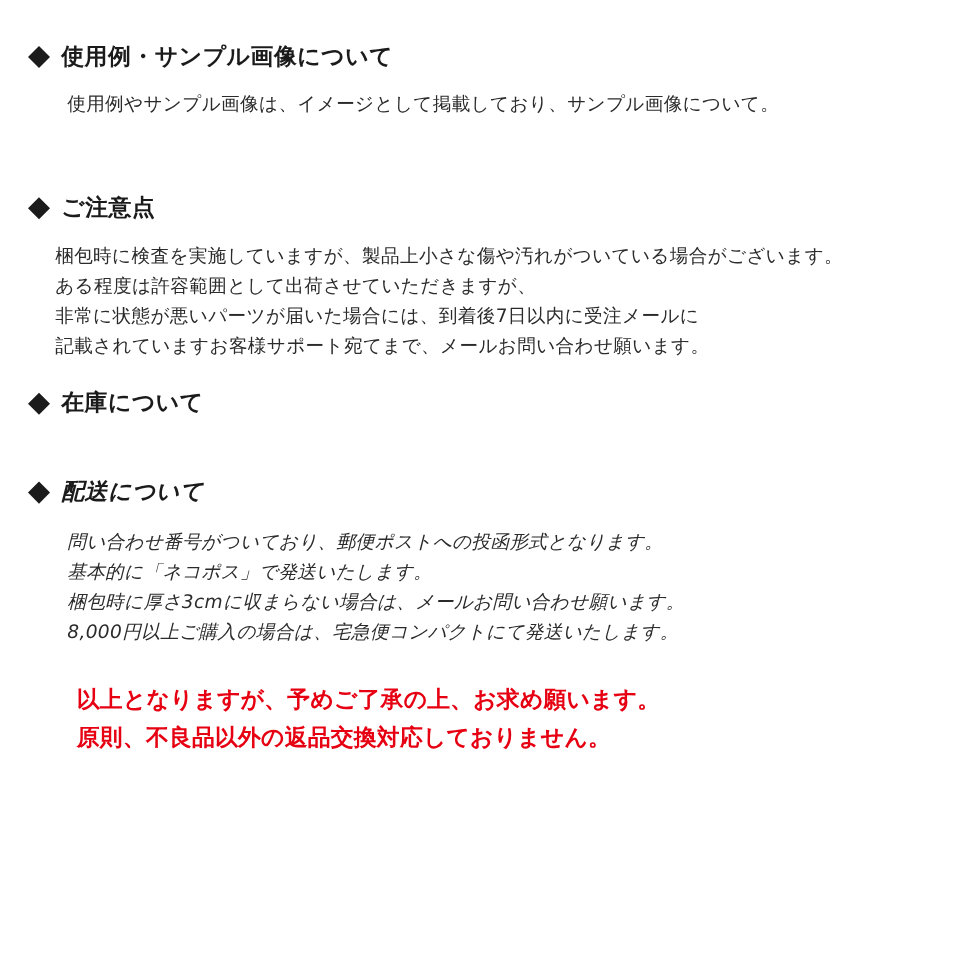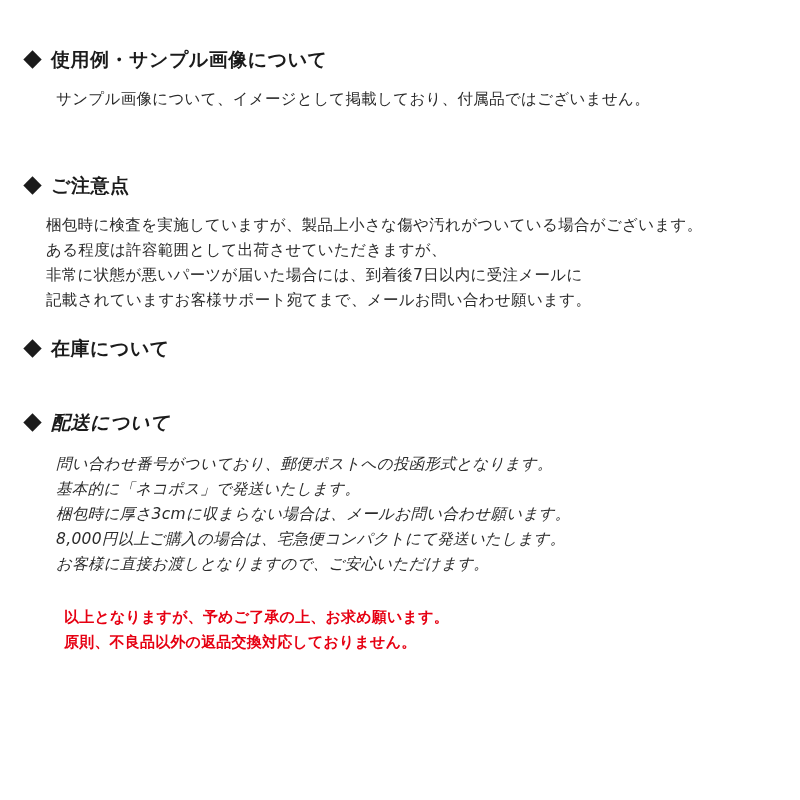--- a/index.html
+++ b/index.html
@@ -12,21 +12,21 @@
     background: #ffffff;
     font-family: "DejaVu Sans", "Liberation Sans", sans-serif;
     color: #231f20;
     overflow: hidden;
   }
   .page {
     position: relative;
     width: 800px;
     height: 800px;
     box-sizing: border-box;
-    padding: 34px 26px 0 26px;
+    padding: 22px 26px 0 26px;
   }
   .section {
     margin-bottom: 0;
   }
   .sec-heading {
     display: flex;
     align-items: center;
     font-size: 19px;
     font-weight: bold;
     letter-spacing: 0.5px;
@@ -62,39 +62,39 @@
   .s-stock { margin-top: 24px; }
   .s-stock .body-lines { margin-top: 16px; padding-left: 30px; }
 
   .s-ship { margin-top: 51px; font-style: italic; }
   .s-ship .body-lines { margin-top: 18px; padding-left: 30px; }
 
   .notice {
     margin-top: 28px;
     padding-left: 38px;
     color: #e60012;
-    font-size: 15px;
+    font-size: 19px;
     font-weight: bold;
     line-height: 1.66;
     letter-spacing: 0.2px;
   }
   .notice div { white-space: nowrap; }
 </style>
 </head>
 <body>
 
 <div class="page">
 
   <div class="section s-usage">
     <div class="sec-heading">
       <span class="diamond"></span>
       <span>使用例・サンプル画像について</span>
     </div>
     <div class="body-lines">
-      <div>サンプル画像について、イメージとして掲載しており、付属品ではございません。</div>
+      <div>使用例やサンプル画像は、イメージとして掲載しており、サンプル画像について。</div>
     </div>
   </div>
 
   <div class="section s-caution">
     <div class="sec-heading">
       <span class="diamond"></span>
       <span>ご注意点</span>
     </div>
     <div class="body-lines">
       <div>梱包時に検査を実施していますが、製品上小さな傷や汚れがついている場合がございます。</div>
@@ -114,21 +114,20 @@
   <div class="section s-ship">
     <div class="sec-heading">
       <span class="diamond"></span>
       <span>配送について</span>
     </div>
     <div class="body-lines">
       <div>問い合わせ番号がついており、郵便ポストへの投函形式となります。</div>
       <div>基本的に「ネコポス」で発送いたします。</div>
       <div>梱包時に厚さ3cmに収まらない場合は、メールお問い合わせ願います。</div>
       <div>8,000円以上ご購入の場合は、宅急便コンパクトにて発送いたします。</div>
-      <div>お客様に直接お渡しとなりますので、ご安心いただけます。</div>
     </div>
   </div>
 
   <div class="notice" style="color: rgb(230, 0, 18);">
     <div>以上となりますが、予めご了承の上、お求め願います。</div>
     <div>原則、不良品以外の返品交換対応しておりません。</div>
   </div>
 
 </div>
 

